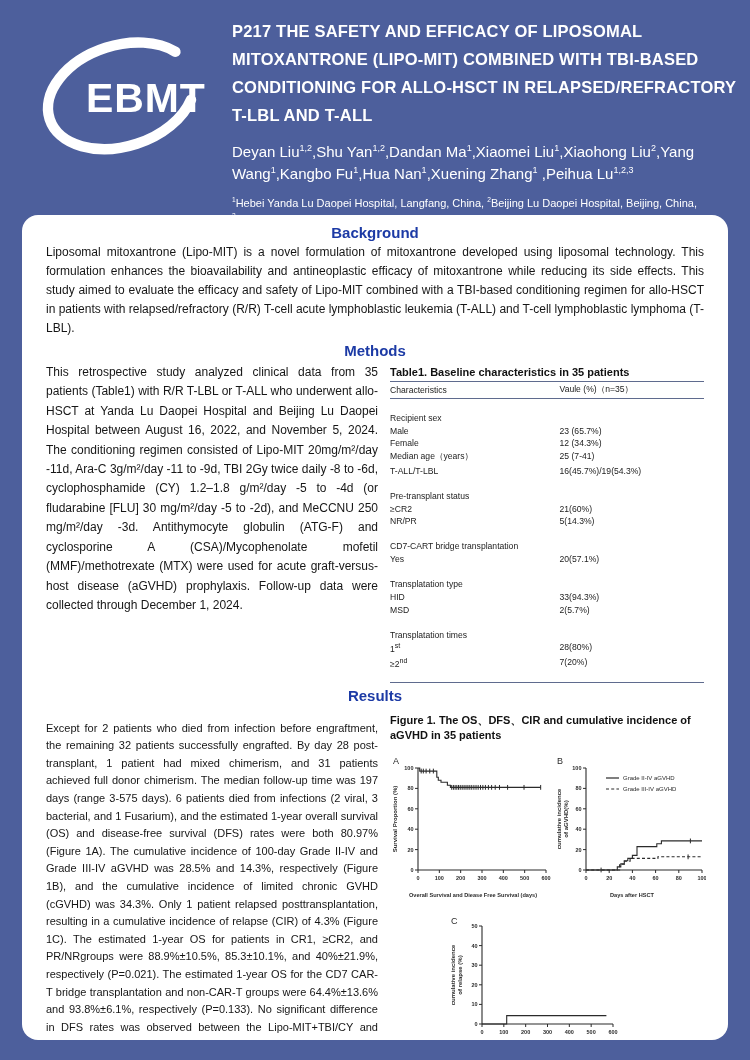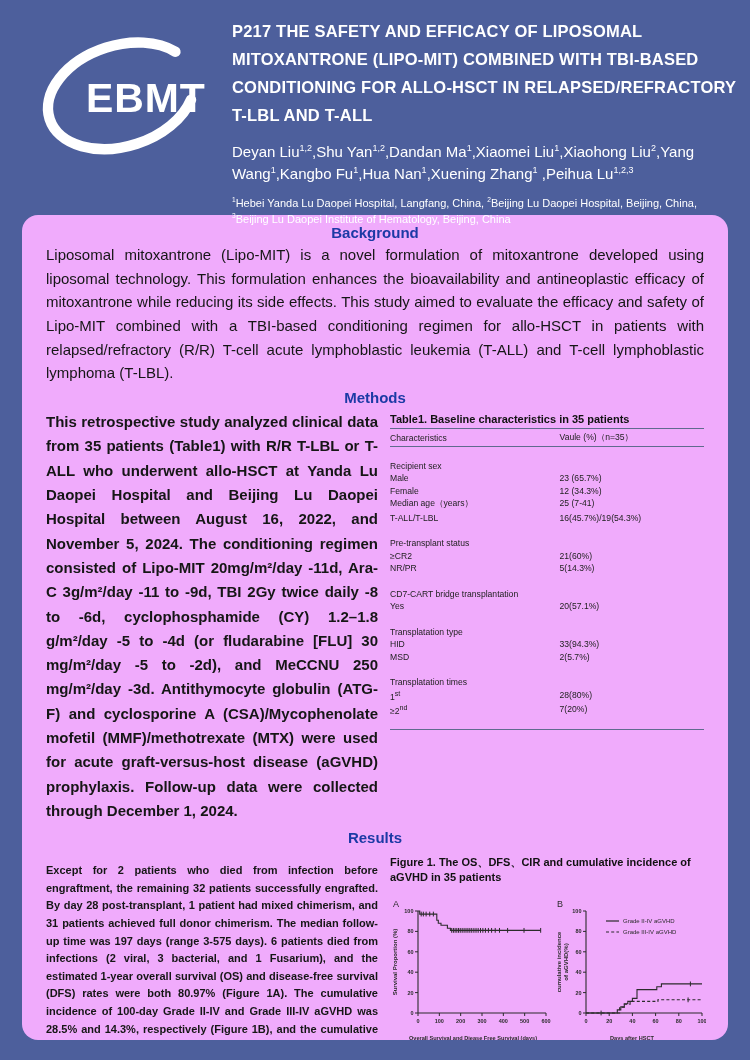--- a/index.html
+++ b/index.html
@@ -16,33 +16,33 @@
   .poster-title{
     color:#fff;font-weight:bold;font-size:16.5px;line-height:1.7;
     margin:7px 0 12px;letter-spacing:.2px;
   }
   .authors{color:#fff;font-size:15px;line-height:1.48;margin:5px 0 0;}
   .authors sup,.affil sup{font-size:60%;line-height:0;}
   .affil{color:#fff;font-size:11px;line-height:1.5;margin:9px 0 0;}
   
   .card{
     margin:0 22px;height:825px;box-sizing:border-box;
-    background:#f0abfc;border-radius:16px;
+    background:#ffffff;border-radius:16px;
     padding:5px 24px 0;overflow:hidden;color:#161616;
   }
   .sec-heading{
     color:#1c3aa5;font-size:15px;font-weight:bold;text-align:center;
     margin:4px 0 2px;
   }
-  p.body{font-size:15px;margin:2px 0;text-align:justify;line-height:1.58;color:#161616;}
+  p.body{font-size:12px;margin:2px 0;text-align:justify;line-height:1.58;color:#161616;}
   #methods-text{line-height:1.62;}
   #results-text{font-size:11px;line-height:1.6;margin-top:14px;}
   #conclusions-text{text-align:left;line-height:1.5;}
   .two-col{display:flex;gap:12px;align-items:flex-start;}
-  .col-left{width:332px;flex:none;font-weight:bold;}
+  .col-left{width:332px;flex:none;}
   .col-right{flex:1;min-width:0;}
   
   .table-title{font-weight:bold;font-size:11px;margin:5px 0 3px;color:#111;}
   table.tbl{width:100%;border-collapse:collapse;color:#222;}
   table.tbl th{
     font-size:8.6px;font-weight:400;text-align:left;padding:2.5px 0 2px;
     border-top:1.3px solid #5f6b8e;border-bottom:1.1px solid #5f6b8e;margin-top:7px;
   }
   table.tbl td{font-size:8.6px;padding:1.3px 0;vertical-align:top;}
   table.tbl tr.group td{padding-top:14px;}

